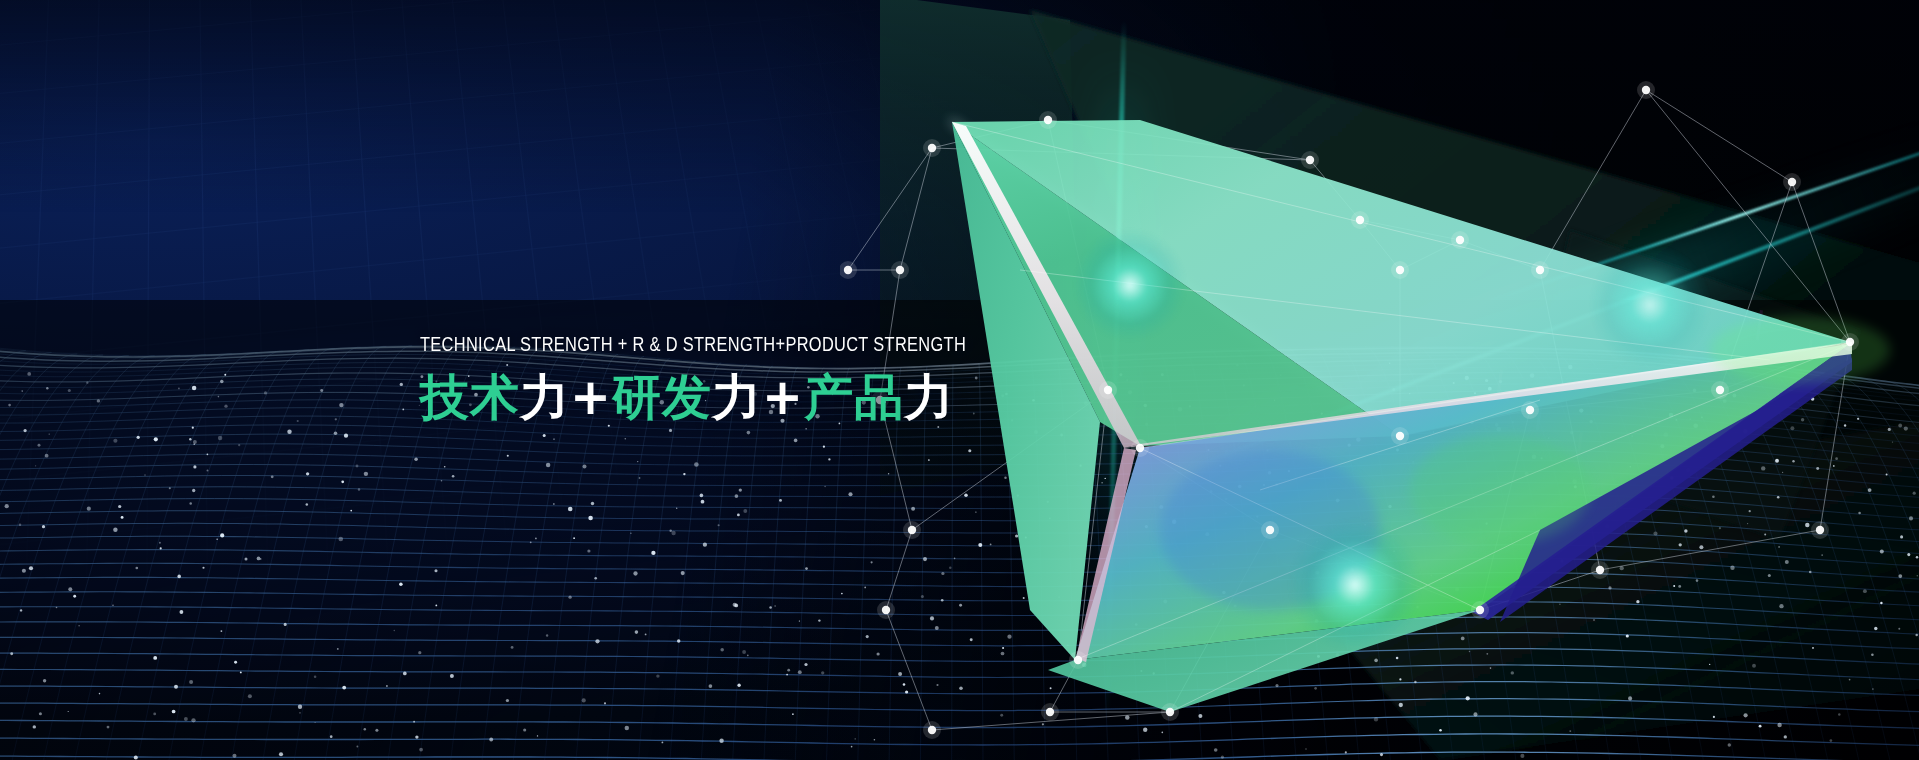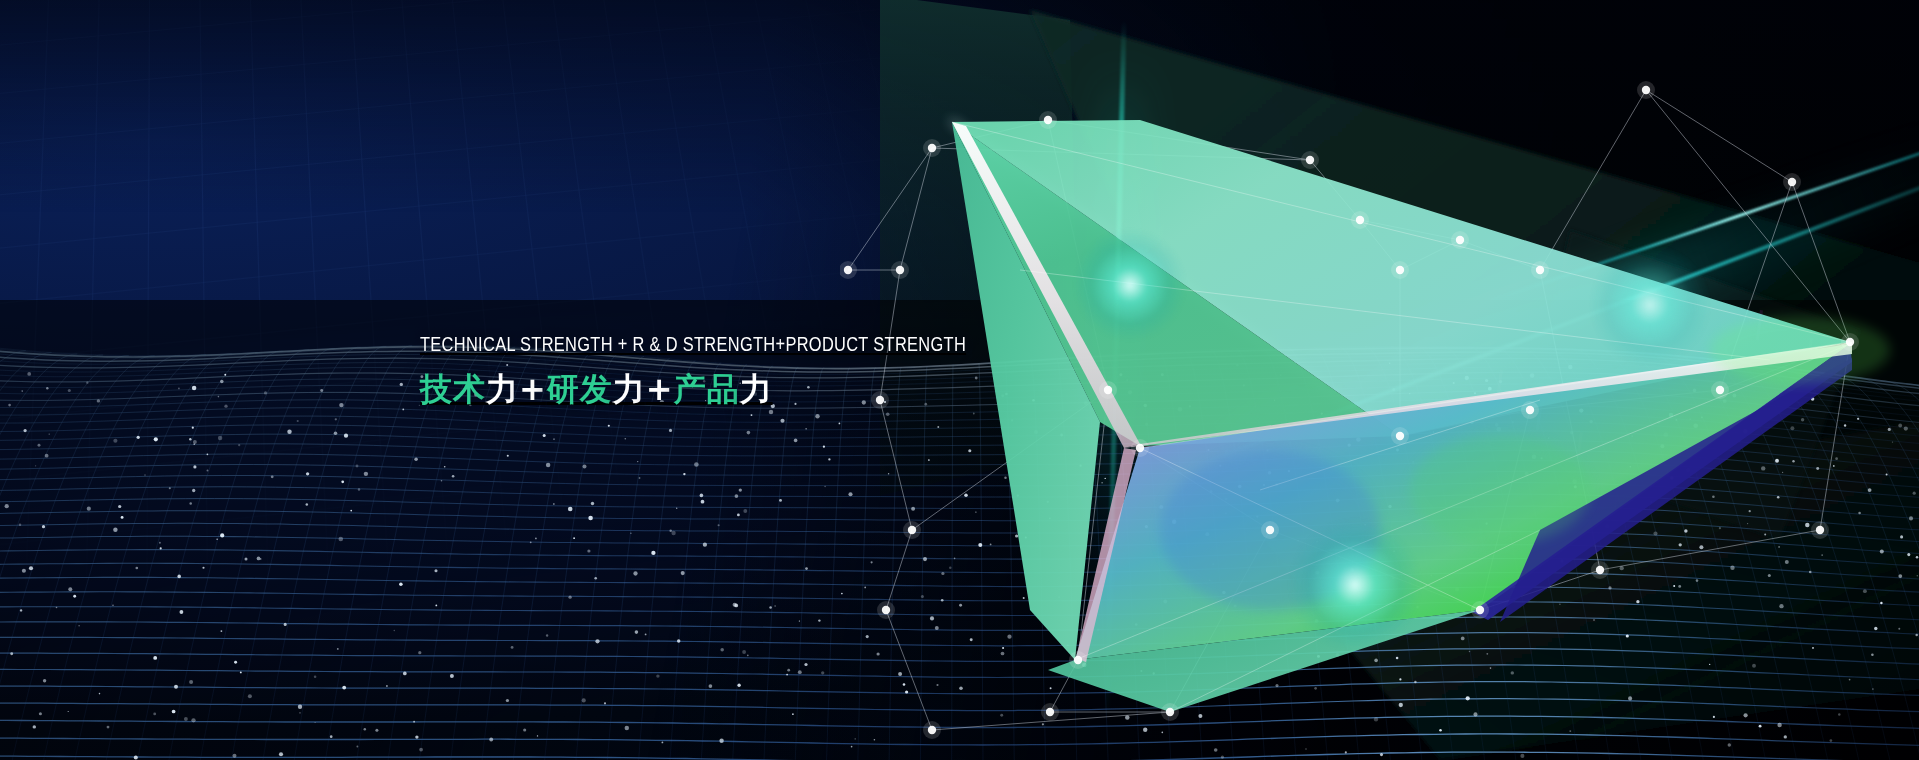--- a/index.html
+++ b/index.html
@@ -97,36 +97,35 @@
     filter:blur(2px);
   }
   .flare-a{left:1075px;top:230px;width:110px;height:110px;}
   .flare-b{left:1290px;top:520px;width:130px;height:130px;}
   .flare-c{left:1590px;top:245px;width:120px;height:120px;opacity:.75;}
 
   
   .headline{
     position:absolute;left:420px;top:334px;width:620px;
     text-shadow:0 0 18px rgba(2,10,30,.9);
-    text-decoration:underline;
   }
   .headline .en{
     color:#ffffff;
     font-size:20.5px;
     letter-spacing:.4px;
     line-height:1;
     white-space:nowrap;
     font-weight:400;
     transform:scaleX(.80);
     transform-origin:left center;
     font-family:"Liberation Sans Narrow","Liberation Sans",sans-serif;
   }
   .headline .cn{
     margin-top:18px;
-    font-size:32px;
+    font-size:49px;
     font-weight:bold;
     line-height:1.04;
     letter-spacing:1px;
     white-space:nowrap;
     font-family:"DejaVu Sans","Liberation Sans",sans-serif;
   }
   .cn .g{color:#2ecf93;}
   .cn .w{color:#ffffff;}
 </style>
 </head>

